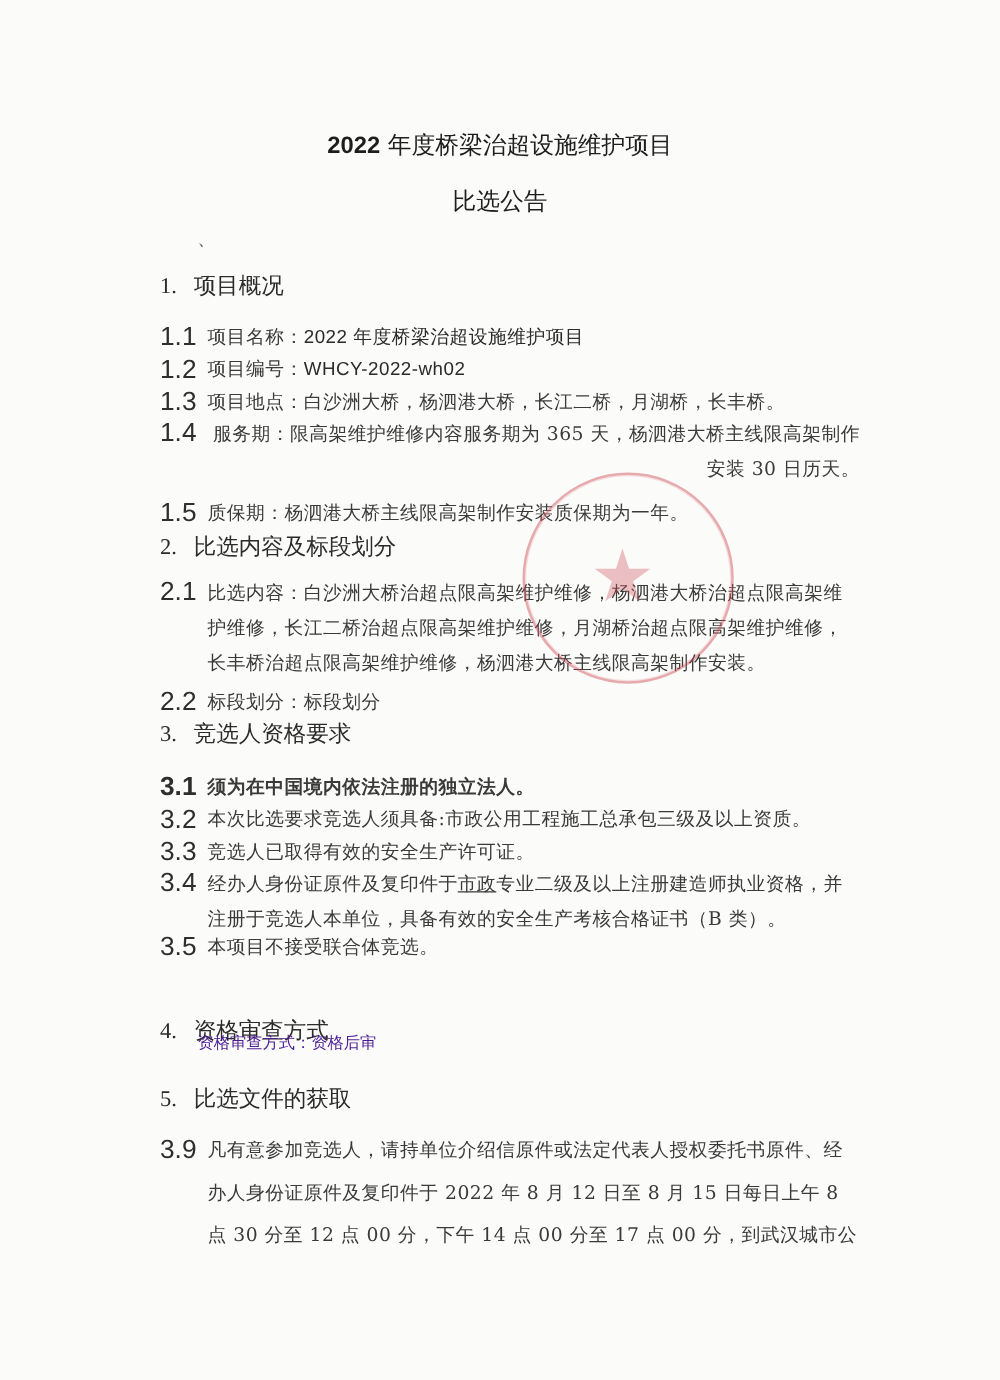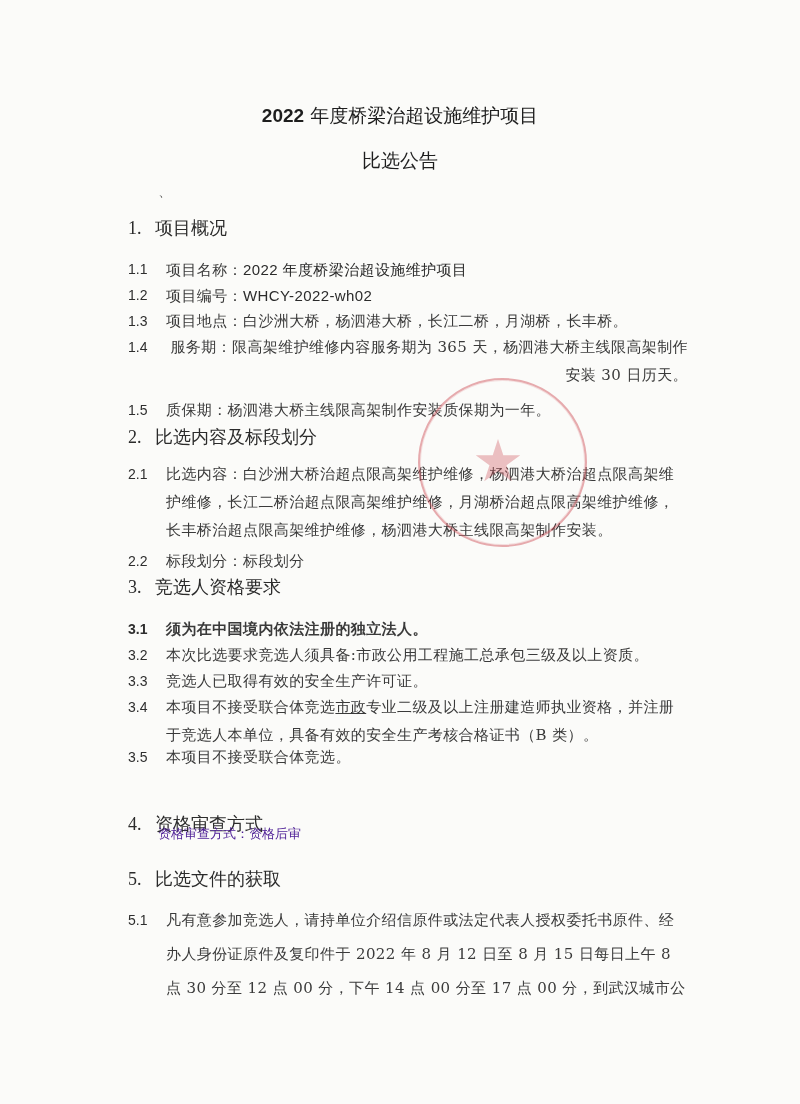--- a/index.html
+++ b/index.html
@@ -13,21 +13,21 @@
   .page { position: absolute; inset: 0; }
   .title {
     position: absolute; left: 0; width: 800px; text-align: center;
     font-size: 19px; color: #1e1e1e;
   }
   .title .num { font-family: "Liberation Sans", sans-serif; font-weight: bold; }
   .mark { position: absolute; left: 158px; top: 183px; font-size: 14px; color: #555; }
   .h { position: absolute; left: 128px; font-size: 18px; color: #2b2b2b; }
   .h .n { font-family: "Liberation Serif", serif; display: inline-block; width: 27px; }
   .item { position: absolute; left: 128px; width: 560px; font-size: 15px; line-height: 29px; color: #3a3a3a; }
-  .item .n { position: absolute; left: 0; top: 0; font-family: "Liberation Sans", sans-serif; color: #2e2e2e; font-size: 14px; }
+  .item .n { position: absolute; left: 0; top: 0; font-family: "Liberation Sans", sans-serif; color: #2e2e2e; font-size: 21px; }
   .item .t { margin-left: 38px; display: block; letter-spacing: 0.4px; }
   .lat { font-family: "Liberation Sans", sans-serif; color: #2b2b2b; }
   .u { text-decoration: underline; }
   .plain { position: absolute; left: 158px; font-size: 13px; color: #4c1d95; }
   .stamp {
     position: absolute; left: 418px; top: 378px; width: 165px; height: 165px;
     border-radius: 50%; border: 2px solid rgba(205,70,80,0.45);
     box-shadow: inset 0 0 0 1px rgba(205,70,80,0.15);
     pointer-events: none;
   }
@@ -88,32 +88,32 @@
   <div class="item" style="top:641px;">
       <span class="n">3.2</span>
       <span class="t">本次比选要求竞选人须具备:市政公用工程施工总承包三级及以上资质。</span>
     </div>
   <div class="item" style="top:667px;">
       <span class="n">3.3</span>
       <span class="t">竞选人已取得有效的安全生产许可证。</span>
     </div>
   <div class="item" style="top:693px;line-height:28px;">
       <span class="n">3.4</span>
-      <span class="t"><span>本项目不接受联合体竞选</span><span class="u">市政</span><span>专业二级及以上注册建造师执业资格，并注册于竞选人本单位，具备有效的安全生产考核合格证书（B 类）。</span></span>
+      <span class="t"><span>经办人身份证原件及复印件于</span><span class="u">市政</span><span>专业二级及以上注册建造师执业资格，并注册于竞选人本单位，具备有效的安全生产考核合格证书（B 类）。</span></span>
     </div>
   <div class="item" style="top:743px;">
       <span class="n">3.5</span>
       <span class="t">本项目不接受联合体竞选。</span>
     </div>
 
   <div class="h" style="top:812px;"><span class="n">4.</span><span>资格审查方式</span></div>
   <div class="plain" style="top:825px;">资格审查方式：资格后审</div>
 
   <div class="h" style="top:867px;"><span class="n">5.</span><span>比选文件的获取</span></div>
   <div class="item" style="top:903px;line-height:34px;">
-      <span class="n">5.1</span>
+      <span class="n">3.9</span>
       <span class="t">凡有意参加竞选人，请持单位介绍信原件或法定代表人授权委托书原件、经办人身份证原件及复印件于 2022 年 8 月 12 日至 8 月 15 日每日上午 8 点 30 分至 12 点 00 分，下午 14 点 00 分至 17 点 00 分，到武汉城市公</span>
     </div>
 
   <div class="stamp">
     <span class="star">★</span>
   </div>
 </div>
 
 </body></html>

